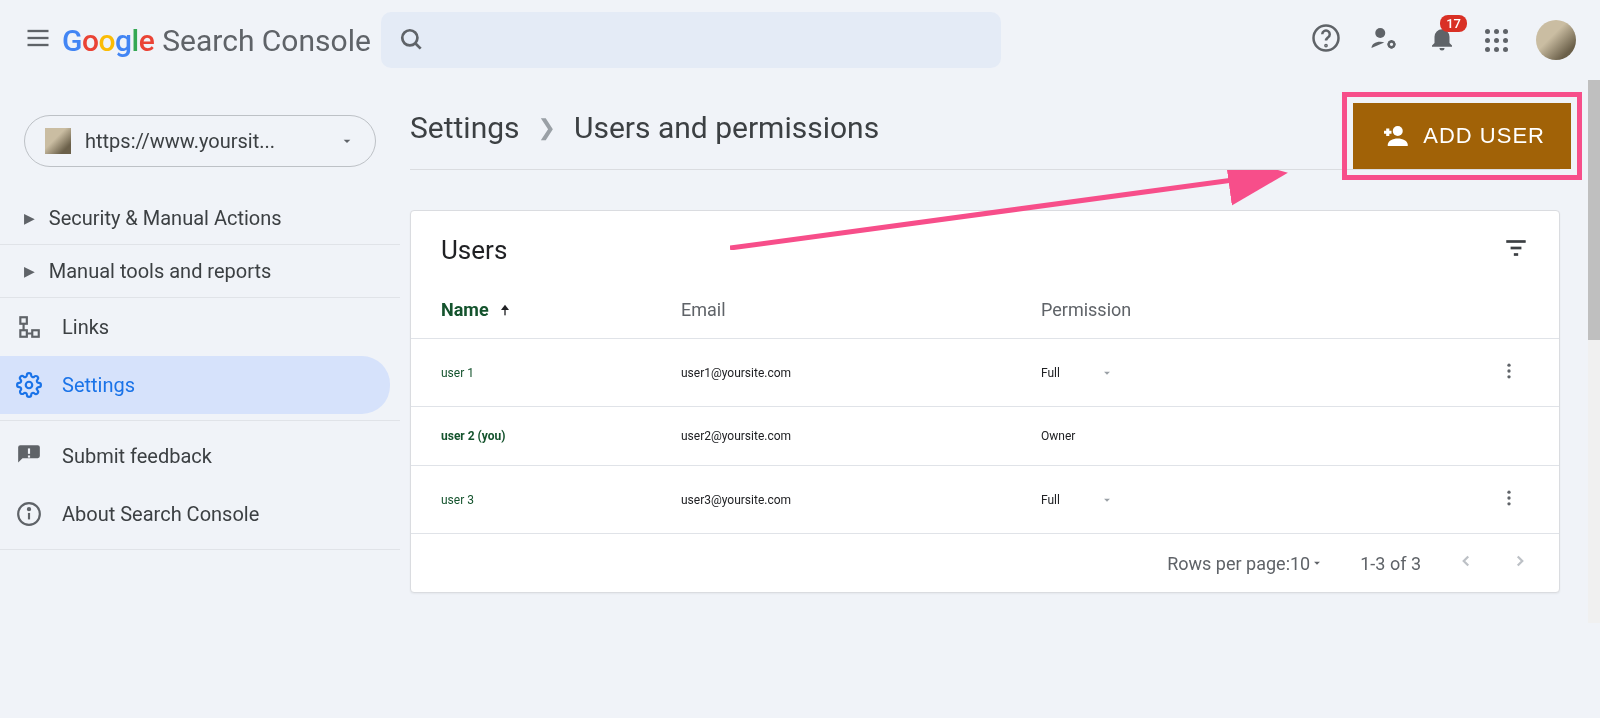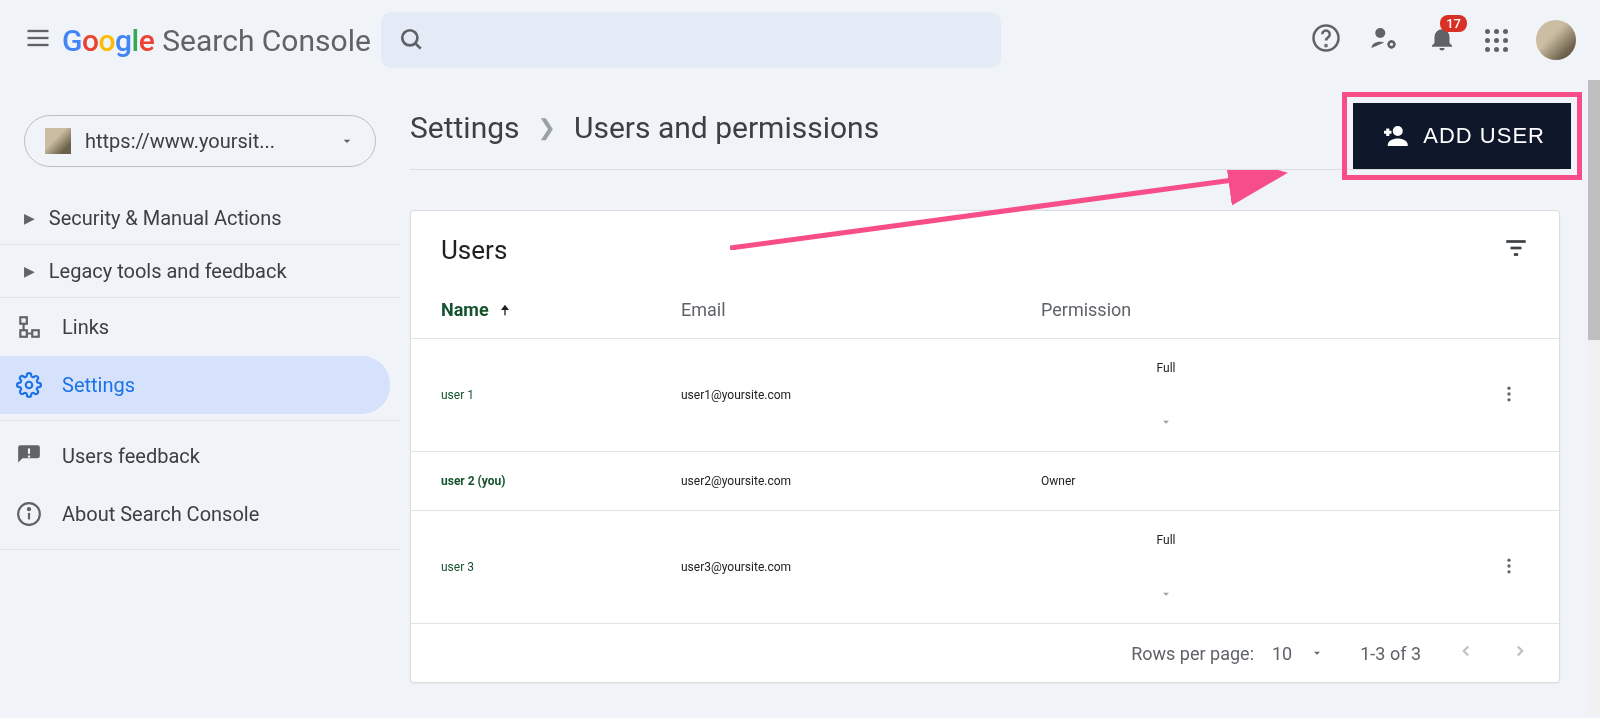--- a/index.html
+++ b/index.html
@@ -35,40 +35,40 @@
   .nav-divider { height:1px; background:#e0e3e8; margin:6px 0; }
   .footer-links { display:flex; gap:22px; padding:20px 24px 20px 38px; color:#5f6368; font-size:18px; }
   .footer-links span { cursor:pointer; }
   
   
   .main { flex:1; padding: 30px 40px 30px 10px; position:relative; }
   .breadcrumb { display:flex; align-items:center; gap:18px; font-size:30px; color:#3c4043; padding-bottom: 24px; border-bottom:1px solid #dadce0; }
   .breadcrumb .crumb { cursor:pointer; }
   .breadcrumb .sep { color:#9aa0a6; font-size:22px; }
   .add-user-wrap { position:absolute; top:12px; right:18px; border:5px solid #f74e8a; padding:6px; }
-  .add-user-btn { background:#0f172a; color:#fff; font-size:22px; font-weight:500; padding: 18px 26px; display:flex; align-items:center; gap:14px; letter-spacing:1px; cursor:pointer; border:none; }
+  .add-user-btn { background:#a16207; color:#fff; font-size:22px; font-weight:500; padding: 18px 26px; display:flex; align-items:center; gap:14px; letter-spacing:1px; cursor:pointer; border:none; }
   
   
   .arrow { position:absolute; top:90px; left:330px; width:560px; height:80px; pointer-events:none; }
   
   
   .card { margin-top: 40px; background:#fff; border:1px solid #dadce0; border-radius:4px; box-shadow:0 1px 2px rgba(0,0,0,.05); }
   .card-header { display:flex; justify-content:space-between; padding: 24px 30px; }
   .card-title { font-size:26px; }
   .table-head { display:flex; padding: 10px 30px 18px; border-bottom:1px solid #e0e3e8; font-size:18px; color:#5f6368; }
   .col-name { width:240px; color:#14532d; font-weight:700; display:flex; align-items:center; gap:8px; }
   .col-email { width:360px; }
   .col-perm { width:250px; }
   .row { display:flex; align-items:center; padding: 22px 30px; border-bottom:1px solid #e0e3e8; font-size:12px; }
   .row .col-name { font-weight:400; }
   .row.you .col-name { font-weight:700; }
-  .perm-dd { display:flex; align-items:center; gap:40px;flex-direction:column; }
+  .perm-dd { display:flex; align-items:center; gap:40px; }
   .row-more { margin-left:auto; color:#5f6368; cursor:pointer; padding-right:10px; }
   .table-footer { display:flex; align-items:center; justify-content:flex-end; gap:36px; padding: 18px 30px; color:#5f6368; font-size:18px; }
-  .rpp { display:flex; align-items:center; gap:18px; }
+  .rpp { display:flex; align-items:center; }
   .pager { display:flex; align-items:center; gap:36px; }
   
   
   .scroll-track { position:absolute; right:0; top:0; width:12px; height:100%; background:#f0f0f0; }
   .scroll-thumb { background:#bfbfbf; width:100%; height:260px; border-radius:0; }
 </style>
 </head>
 <body>
 
 <div class="header">
@@ -137,21 +137,21 @@
           <path d="M7 10l5 5 5-5z"></path>
         </svg>
     </div>
 
     <div class="nav-group">
       <span class="chevron">▶</span>
       <span>Security &amp; Manual Actions</span>
     </div>
     <div class="nav-group">
       <span class="chevron">▶</span>
-      <span>Legacy tools and feedback</span>
+      <span>Manual tools and reports</span>
     </div>
 
     <div class="nav-item">
       <svg width="26" height="26" viewBox="0 0 24 24" fill="none" stroke="currentColor" stroke-width="2">
           <rect x="4" y="3" width="6" height="6"></rect>
           <rect x="4" y="15" width="6" height="6"></rect>
           <rect x="15" y="15" width="6" height="6"></rect>
           <path d="M7 9v6M10 18h5"></path>
         </svg>
       <span>Links</span>
@@ -163,21 +163,21 @@
         </svg>
       <span>Settings</span>
     </div>
     <div class="nav-divider"></div>
     <div class="nav-item">
       <svg width="26" height="26" viewBox="0 0 24 24" fill="#5f6368">
           <path d="M20 2H4a2 2 0 0 0-2 2v14l4-4h14a2 2 0 0 0 2-2V4a2 2 0 0 0-2-2z"></path>
           <rect x="11" y="5" width="2" height="5" fill="#f0f3f8"></rect>
           <rect x="11" y="11.5" width="2" height="2" fill="#f0f3f8"></rect>
         </svg>
-      <span>Users feedback</span>
+      <span>Submit feedback</span>
     </div>
     <div class="nav-item">
       <svg width="26" height="26" viewBox="0 0 24 24" fill="none" stroke="#5f6368" stroke-width="2">
           <circle cx="12" cy="12" r="10"></circle>
           <line x1="12" y1="11" x2="12" y2="17"></line>
           <circle cx="12" cy="7.5" r="1" fill="#5f6368"></circle>
         </svg>
       <span>About Search Console</span>
     </div>
     <div class="nav-divider"></div>

